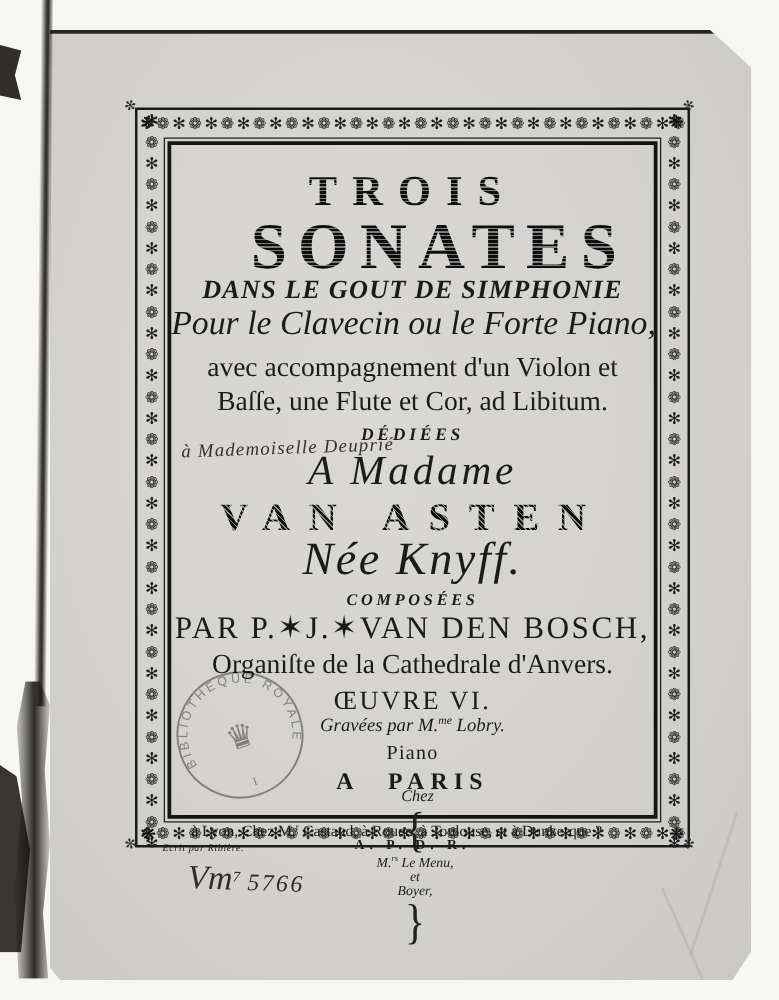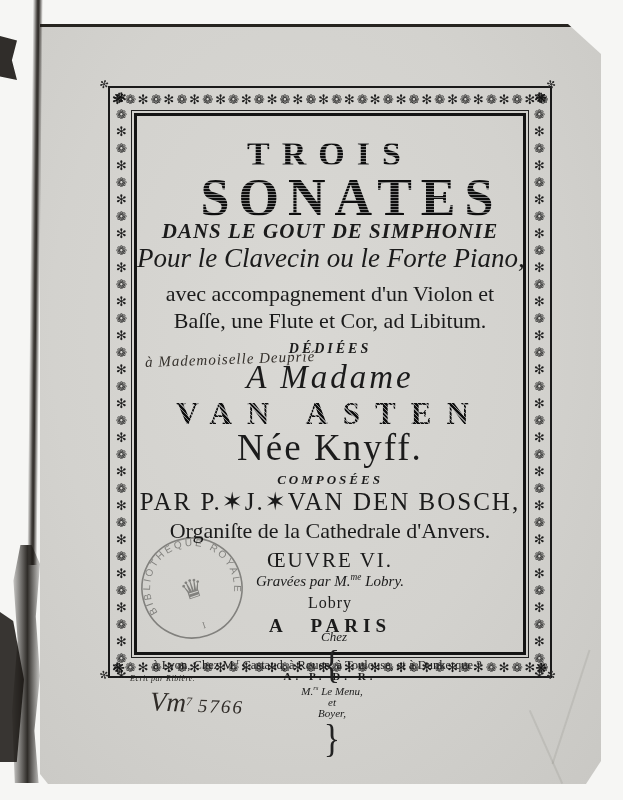--- a/index.html
+++ b/index.html
@@ -81,21 +81,21 @@
   #title2 { top:33px;  font-size:52px; letter-spacing:9px;padding-left:43px; }
   #subtitle { top:84px; font-size:21px; font-style:italic; font-weight:bold; letter-spacing:1px; }
   #instr1 { top:108px; font-size:27px; font-style:italic; }
   #instr2 { top:146px; font-size:22px; }
   #instr3 { top:173px; font-size:22px; }
   #dediees { top:206px; font-size:14px; font-style:italic; font-weight:bold; letter-spacing:3px; }
   #hand-dedication { position:absolute; left:8px; top:216px; font-size:15px; font-style:italic;
     color:#35312c; transform:rotate(-2deg); letter-spacing:1px; z-index:6; white-space:nowrap; }
   #a-madame { top:224px; font-size:33px; font-style:italic; letter-spacing:3px; }
   #van-asten { top:261px; font-size:31px; letter-spacing:15px; font-weight:bold; }
-  #nee-knyff { top:291px; font-size:37px; letter-spacing:2px; }
+  #nee-knyff { top:291px; font-size:37px; font-style:italic; letter-spacing:2px; }
   #composees { top:337px; font-size:13px; font-style:italic; font-weight:bold; letter-spacing:3px; }
   #composer { top:352px; font-size:25px; letter-spacing:2px;
     font-family:"Liberation Serif","DejaVu Sans",serif; }
   #organiste { top:383px; font-size:22px; }
   #oeuvre { top:413px; font-size:21px; letter-spacing:2px; }
   #gravees { top:437px; font-size:15px; font-style:italic; }
   #prix { top:459px; font-size:16px; letter-spacing:1px; }
   #a-paris { top:480px; font-size:19px; font-weight:bold; letter-spacing:5px; word-spacing:14px; }
 
   #publisher-row { position:absolute; left:2px; top:494px; width:100%; display:flex;
@@ -168,21 +168,21 @@
     <div class="line" id="dediees">DÉDIÉES</div>
     <div id="hand-dedication">à Mademoiselle Deuprié</div>
     <div class="line" id="a-madame">A Madame</div>
     <div class="line hatched hatched-diag" id="van-asten">VAN ASTEN</div>
     <div class="line" id="nee-knyff">Née Knyff.</div>
     <div class="line" id="composees">COMPOSÉES</div>
     <div class="line" id="composer">PAR P.✶J.✶VAN DEN BOSCH,</div>
     <div class="line" id="organiste">Organiſte de la Cathedrale d'Anvers.</div>
     <div class="line" id="gravees"><span>Gravées par M.</span><sup>me</sup><span> Lobry.</span></div>
     <div class="line" id="oeuvre">ŒUVRE VI.</div>
-    <div class="line" id="prix">Lobry</div>
+    <div class="line" id="prix">Piano</div>
     <div class="line" id="a-paris">A PARIS</div>
 
     <div id="publisher-row">
       <span id="chez">Chez</span>
       <span class="brace">{</span>
       <div id="pub-names">
         <span><span>M.</span><sup>rs</sup><span> Le Menu,</span></span>
         <span>et</span>
         <span>Boyer,</span>
       </div>

